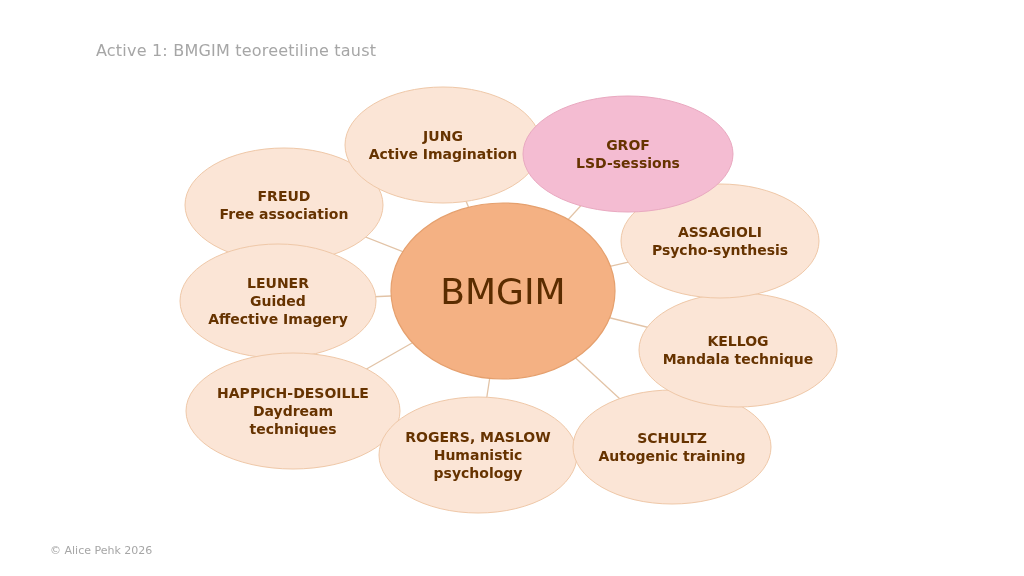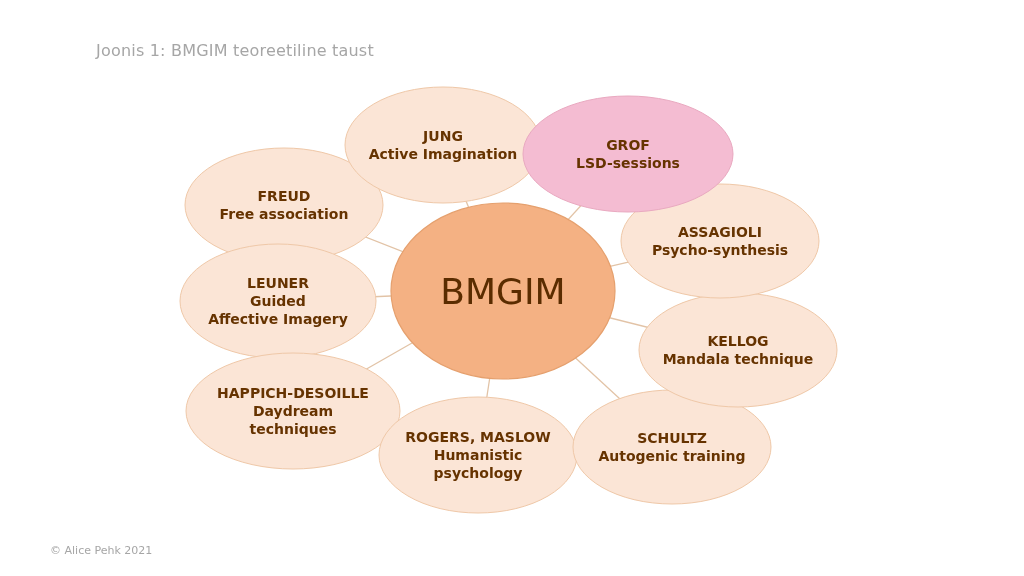--- a/index.html
+++ b/index.html
@@ -24,21 +24,21 @@
     font-weight: bold; font-size: 14px; fill: #663300;
   }
   .center-text {
     font-family: "DejaVu Sans", sans-serif;
     font-size: 36px; fill: #5a2c00;
   }
 </style>
 </head>
 <body>
 
-<div class="title">Joonis 1: BMGIM teoreetiline taust</div>
+<div class="title">Active 1: BMGIM teoreetiline taust</div>
 
 <svg id="diagram" width="1024" height="576" viewBox="0 0 1024 576" xmlns="http://www.w3.org/2000/svg">
   <g id="connectors">
       <line x1="503" y1="291" x2="443" y2="145" stroke="#e2c3a6" stroke-width="1.3"></line>
       <line x1="503" y1="291" x2="628" y2="154" stroke="#e2c3a6" stroke-width="1.3"></line>
       <line x1="503" y1="291" x2="284" y2="205" stroke="#e2c3a6" stroke-width="1.3"></line>
       <line x1="503" y1="291" x2="720" y2="241" stroke="#e2c3a6" stroke-width="1.3"></line>
       <line x1="503" y1="291" x2="278" y2="301" stroke="#e2c3a6" stroke-width="1.3"></line>
       <line x1="503" y1="291" x2="738" y2="350" stroke="#e2c3a6" stroke-width="1.3"></line>
       <line x1="503" y1="291" x2="293" y2="411" stroke="#e2c3a6" stroke-width="1.3"></line>
@@ -94,13 +94,13 @@
         <text x="628" y="150" text-anchor="middle" class="node-text">GROF</text>
         <text x="628" y="168" text-anchor="middle" class="node-text">LSD-sessions</text>
       </g>
     </g>
   <g id="center">
       <ellipse cx="503" cy="291" rx="112" ry="88" fill="#f4b183" stroke="#e5a06e" stroke-width="1.2"></ellipse>
       <text x="503" y="304" text-anchor="middle" class="center-text">BMGIM</text>
     </g>
 </svg>
 
-<div class="footer">© Alice Pehk 2021</div>
+<div class="footer">© Alice Pehk 2026</div>
 
 </body></html>

